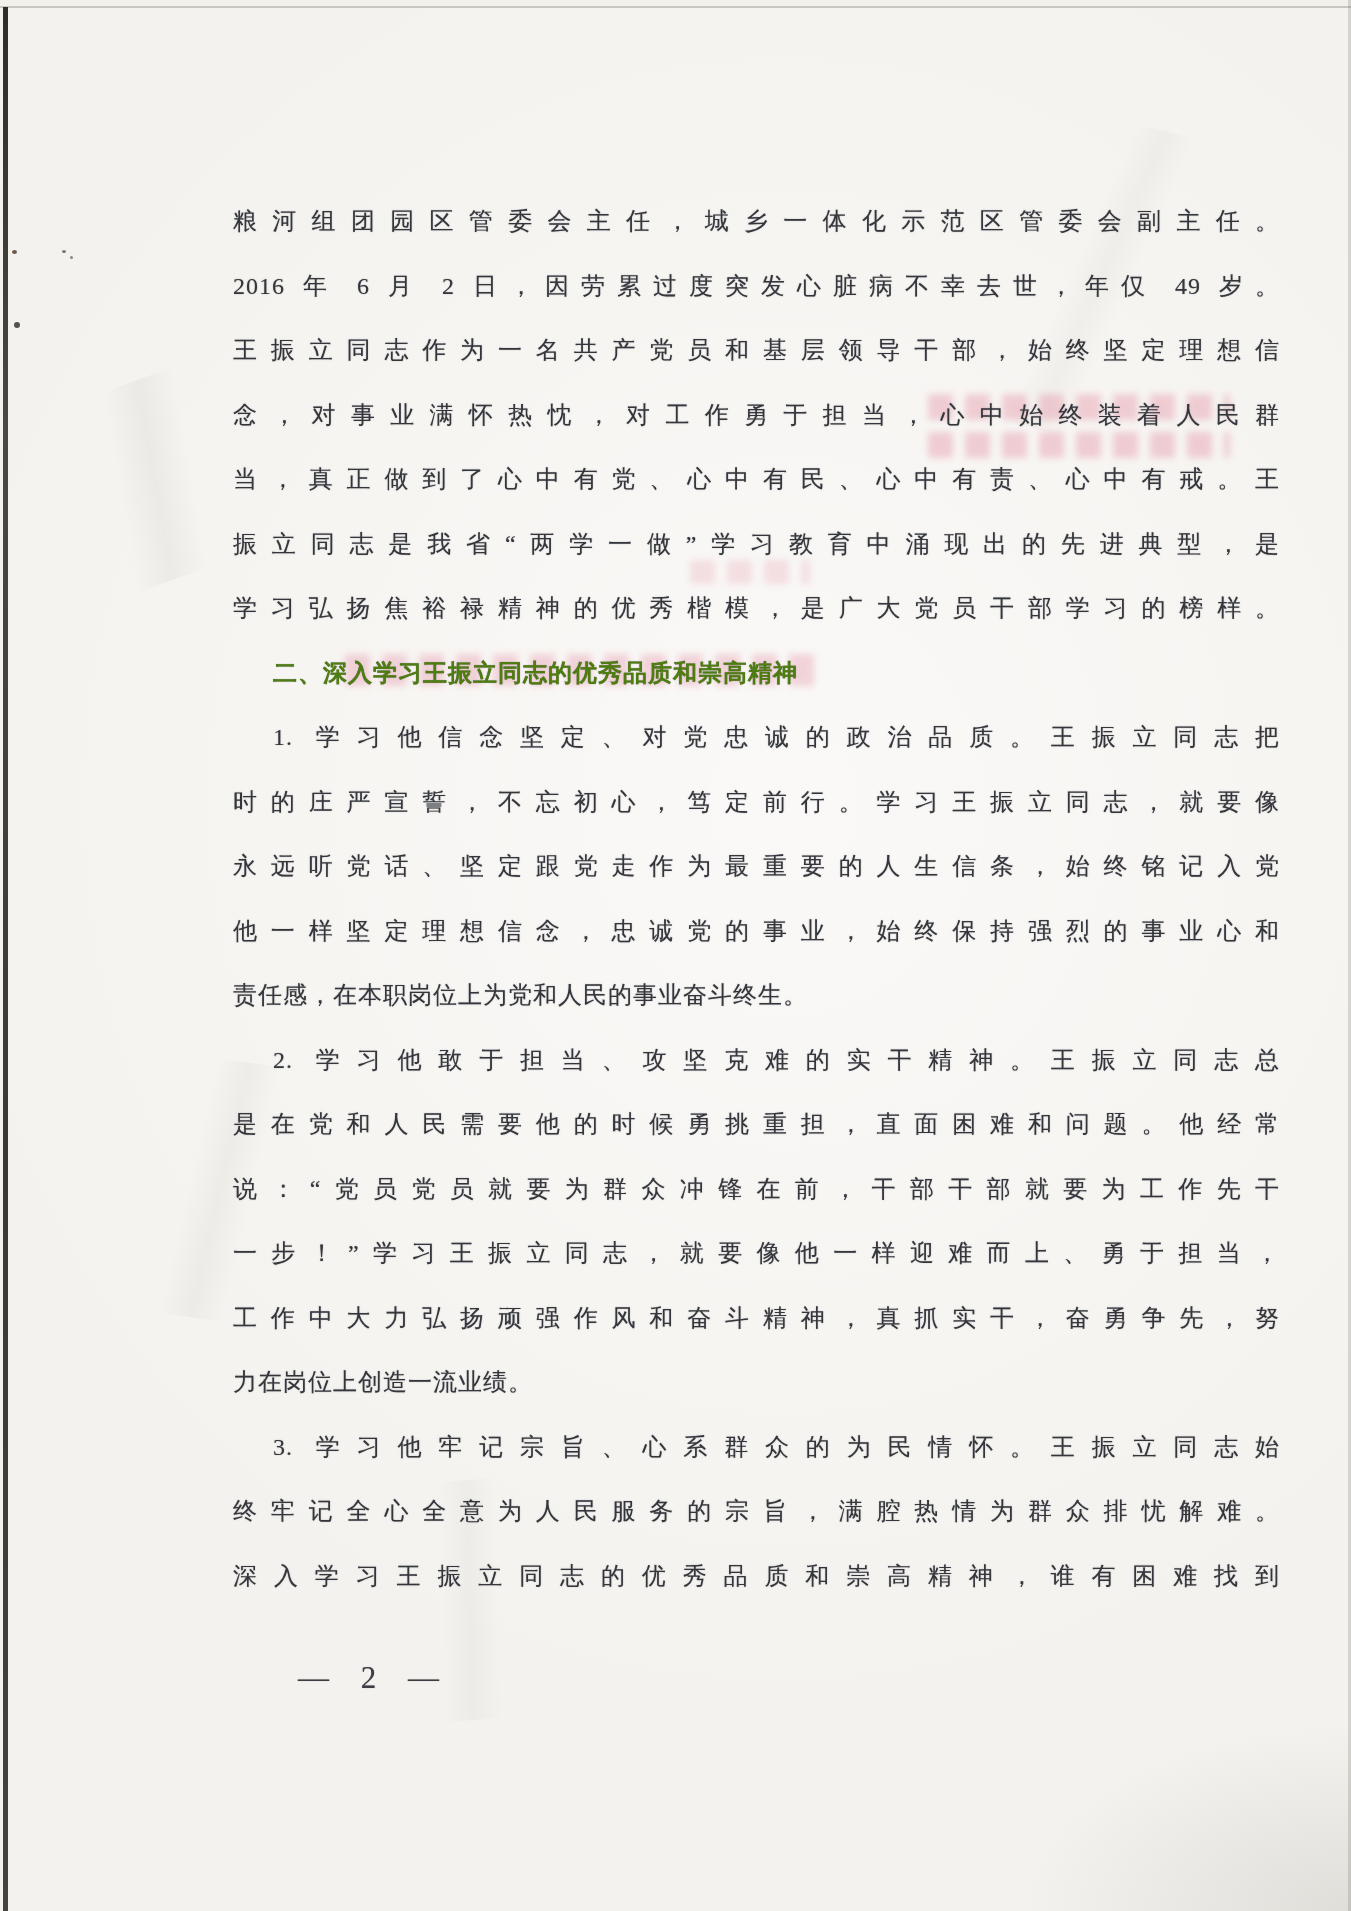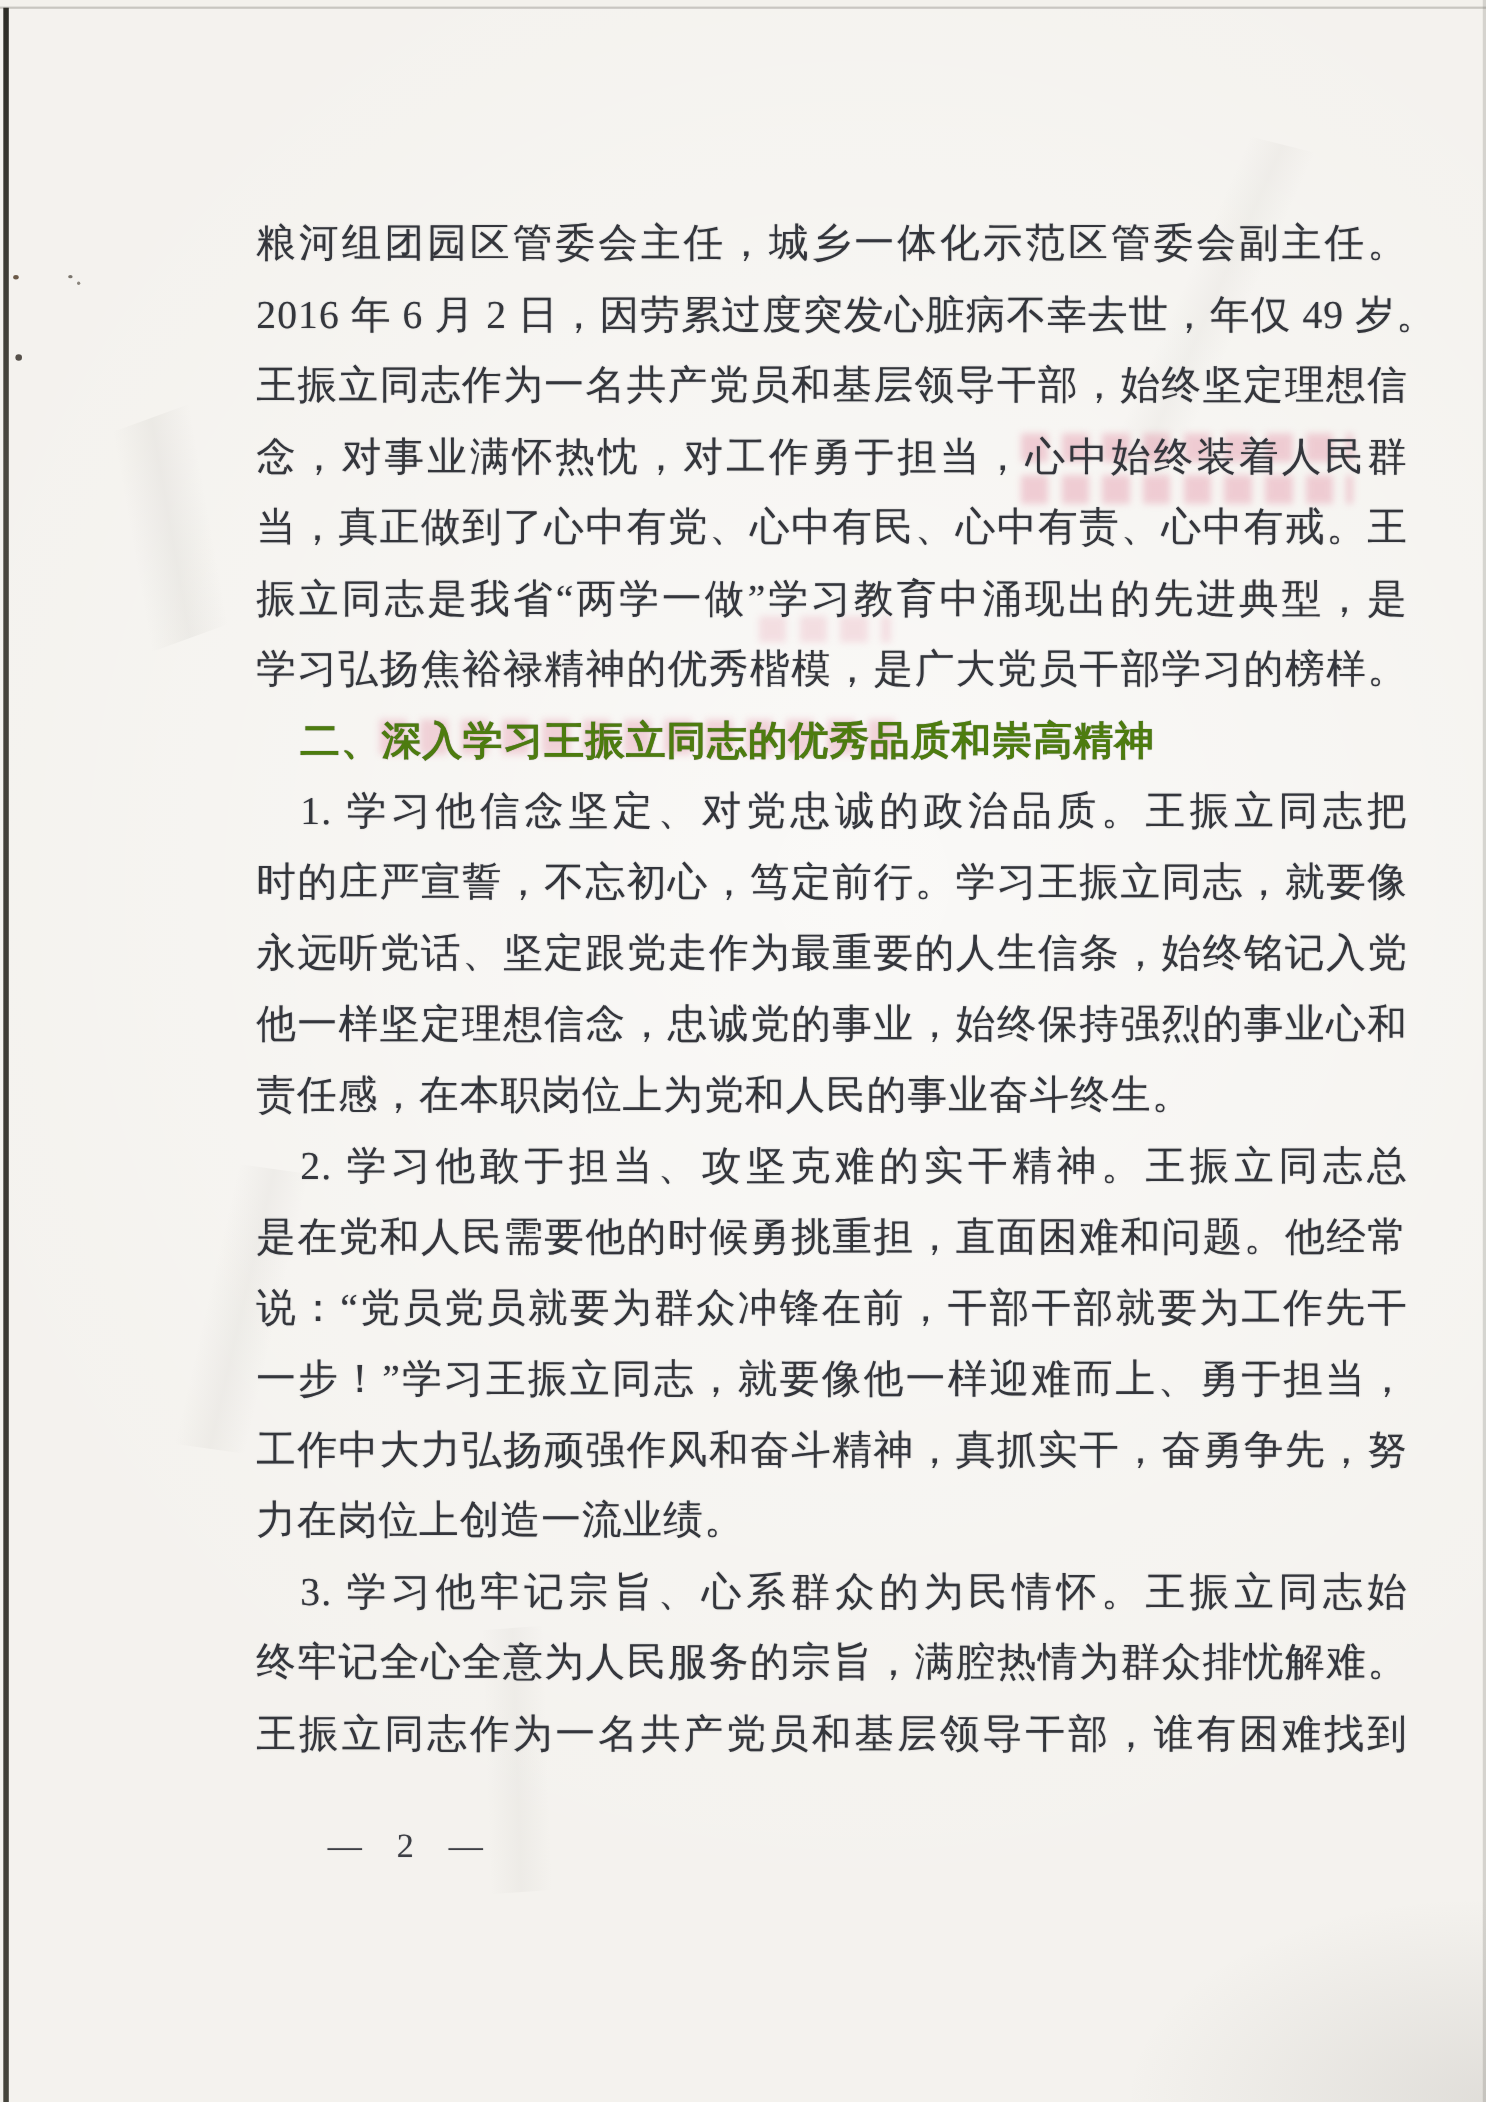--- a/index.html
+++ b/index.html
@@ -46,21 +46,21 @@
   .bleedA .row{height:26px;margin-bottom:12px;}
   .bleedB{left:345px;top:654px;width:480px;opacity:.30;}
   .bleedB .row{height:32px;}
   .bleedC{left:690px;top:560px;width:120px;opacity:.20;}
   .bleedC .row{height:24px;}
   
   .textblock{position:absolute;left:233px;top:189px;width:1047px;}
   .line{
     box-sizing:border-box;width:100%;
     height:64.5px;line-height:64.5px;
-    font-size:36px;letter-spacing:1px;
+    font-size:24px;letter-spacing:1px;
     color:var(--ink);
     text-shadow:0 0 1.2px rgba(72,74,84,.5);
     text-align:justify;text-align-last:justify;
     white-space:nowrap;
   }
   .line.noFill{text-align-last:left;}
   .line.indent{padding-left:40px;}
   .line.heading{
     font-family:"Liberation Sans", sans-serif;
     font-weight:bold;color:#4d7c0f;
@@ -121,17 +121,17 @@
       <div class="line body">他一样坚定理想信念，忠诚党的事业，始终保持强烈的事业心和</div>
       <div class="line body noFill">责任感，在本职岗位上为党和人民的事业奋斗终生。</div>
       <div class="line body indent">2. 学习他敢于担当、攻坚克难的实干精神。王振立同志总</div>
       <div class="line body">是在党和人民需要他的时候勇挑重担，直面困难和问题。他经常</div>
       <div class="line body">说：“党员党员就要为群众冲锋在前，干部干部就要为工作先干</div>
       <div class="line body">一步！”学习王振立同志，就要像他一样迎难而上、勇于担当，</div>
       <div class="line body">工作中大力弘扬顽强作风和奋斗精神，真抓实干，奋勇争先，努</div>
       <div class="line body noFill">力在岗位上创造一流业绩。</div>
       <div class="line body indent">3. 学习他牢记宗旨、心系群众的为民情怀。王振立同志始</div>
       <div class="line body">终牢记全心全意为人民服务的宗旨，满腔热情为群众排忧解难。</div>
-      <div class="line body">王振立同志作为一名共产党员和基层领导干部，谁有困难找到</div>
+      <div class="line body">深入学习王振立同志的优秀品质和崇高精神，谁有困难找到</div>
     </div>
 
   <div class="footer">— 2 —</div>
 </div>
 
 </body></html>

